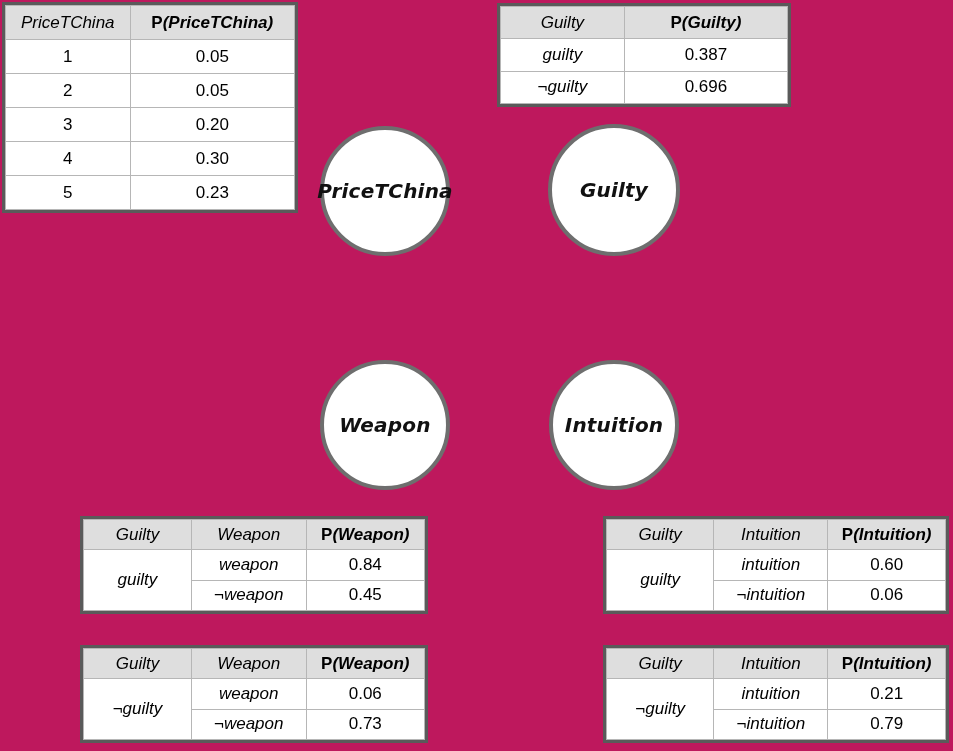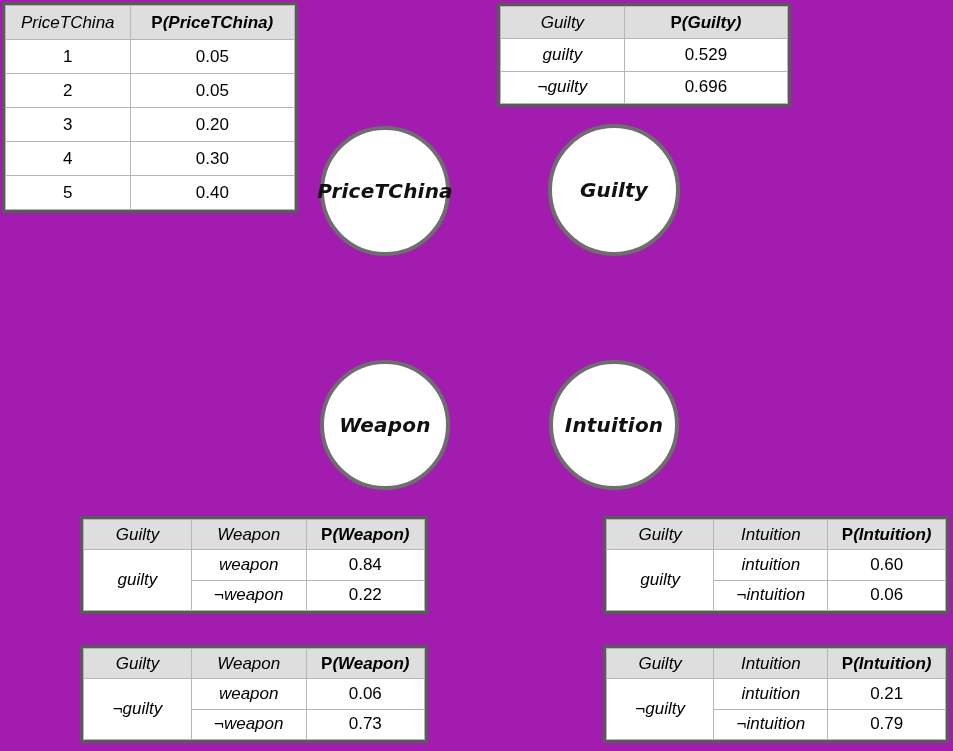--- a/index.html
+++ b/index.html
@@ -4,21 +4,21 @@
 <style>
   html, body {
     margin: 0;
     padding: 0;
     background: #000000;
   }
   #canvas {
     position: relative;
     width: 953px;
     height: 751px;
-    background: #a21caf;
+    background: #be185d;
     overflow: hidden;
     font-family: "Liberation Sans", sans-serif;
   }
 
   
   .cpt {
     position: absolute;
     border: 3px solid #5a5a5a;
     background: #ffffff;
     box-sizing: border-box;
@@ -111,38 +111,38 @@
       <tr>
         <td class="num">3</td>
         <td class="num">0.20</td>
       </tr>
       <tr>
         <td class="num">4</td>
         <td class="num">0.30</td>
       </tr>
       <tr>
         <td class="num">5</td>
-        <td class="num">0.40</td>
+        <td class="num">0.23</td>
       </tr>
     </tbody>
       </table>
   </div>
 
   <div class="cpt" style="left:497px; top:3px; width:294px; height:104px;">
     <table>
       <tbody>
           <tr>
         <th style="width:40%;">Guilty</th>
         <th class="prob-head">
           <span class="bold-p">P</span><span class="paren">(Guilty)</span>
         </th>
       </tr>
       <tr>
         <td class="val-label">guilty</td>
-        <td class="num">0.529</td>
+        <td class="num">0.387</td>
       </tr>
       <tr>
         <td class="val-label">¬guilty</td>
         <td class="num">0.696</td>
       </tr>
     </tbody>
       </table>
   </div>
 
   <div class="node" style="left:320px; top:126px; width:130px; height:130px;">
@@ -171,21 +171,21 @@
           <span class="bold-p">P</span><span class="paren">(Weapon)</span>
         </th>
       </tr>
       <tr>
         <td class="cond-cell" rowspan="2">guilty</td>
         <td class="val-label">weapon</td>
         <td class="num">0.84</td>
       </tr>
       <tr>
         <td class="val-label">¬weapon</td>
-        <td class="num">0.22</td>
+        <td class="num">0.45</td>
       </tr>
     </tbody>
       </table>
   </div>
 
   <div class="cpt" style="left:80px; top:645px; width:348px; height:98px;">
     <table>
       <tbody>
           <tr>
         <th style="width:29%;">Guilty</th>

